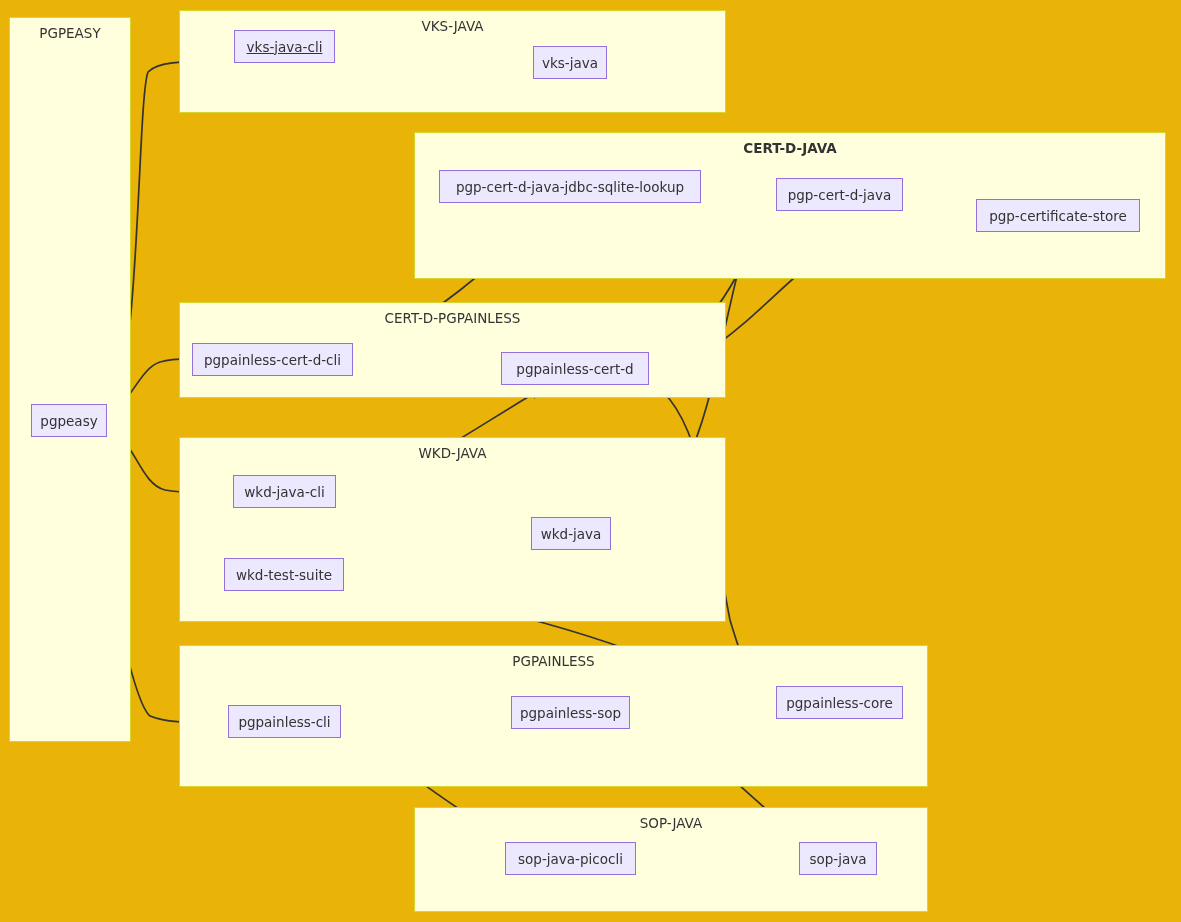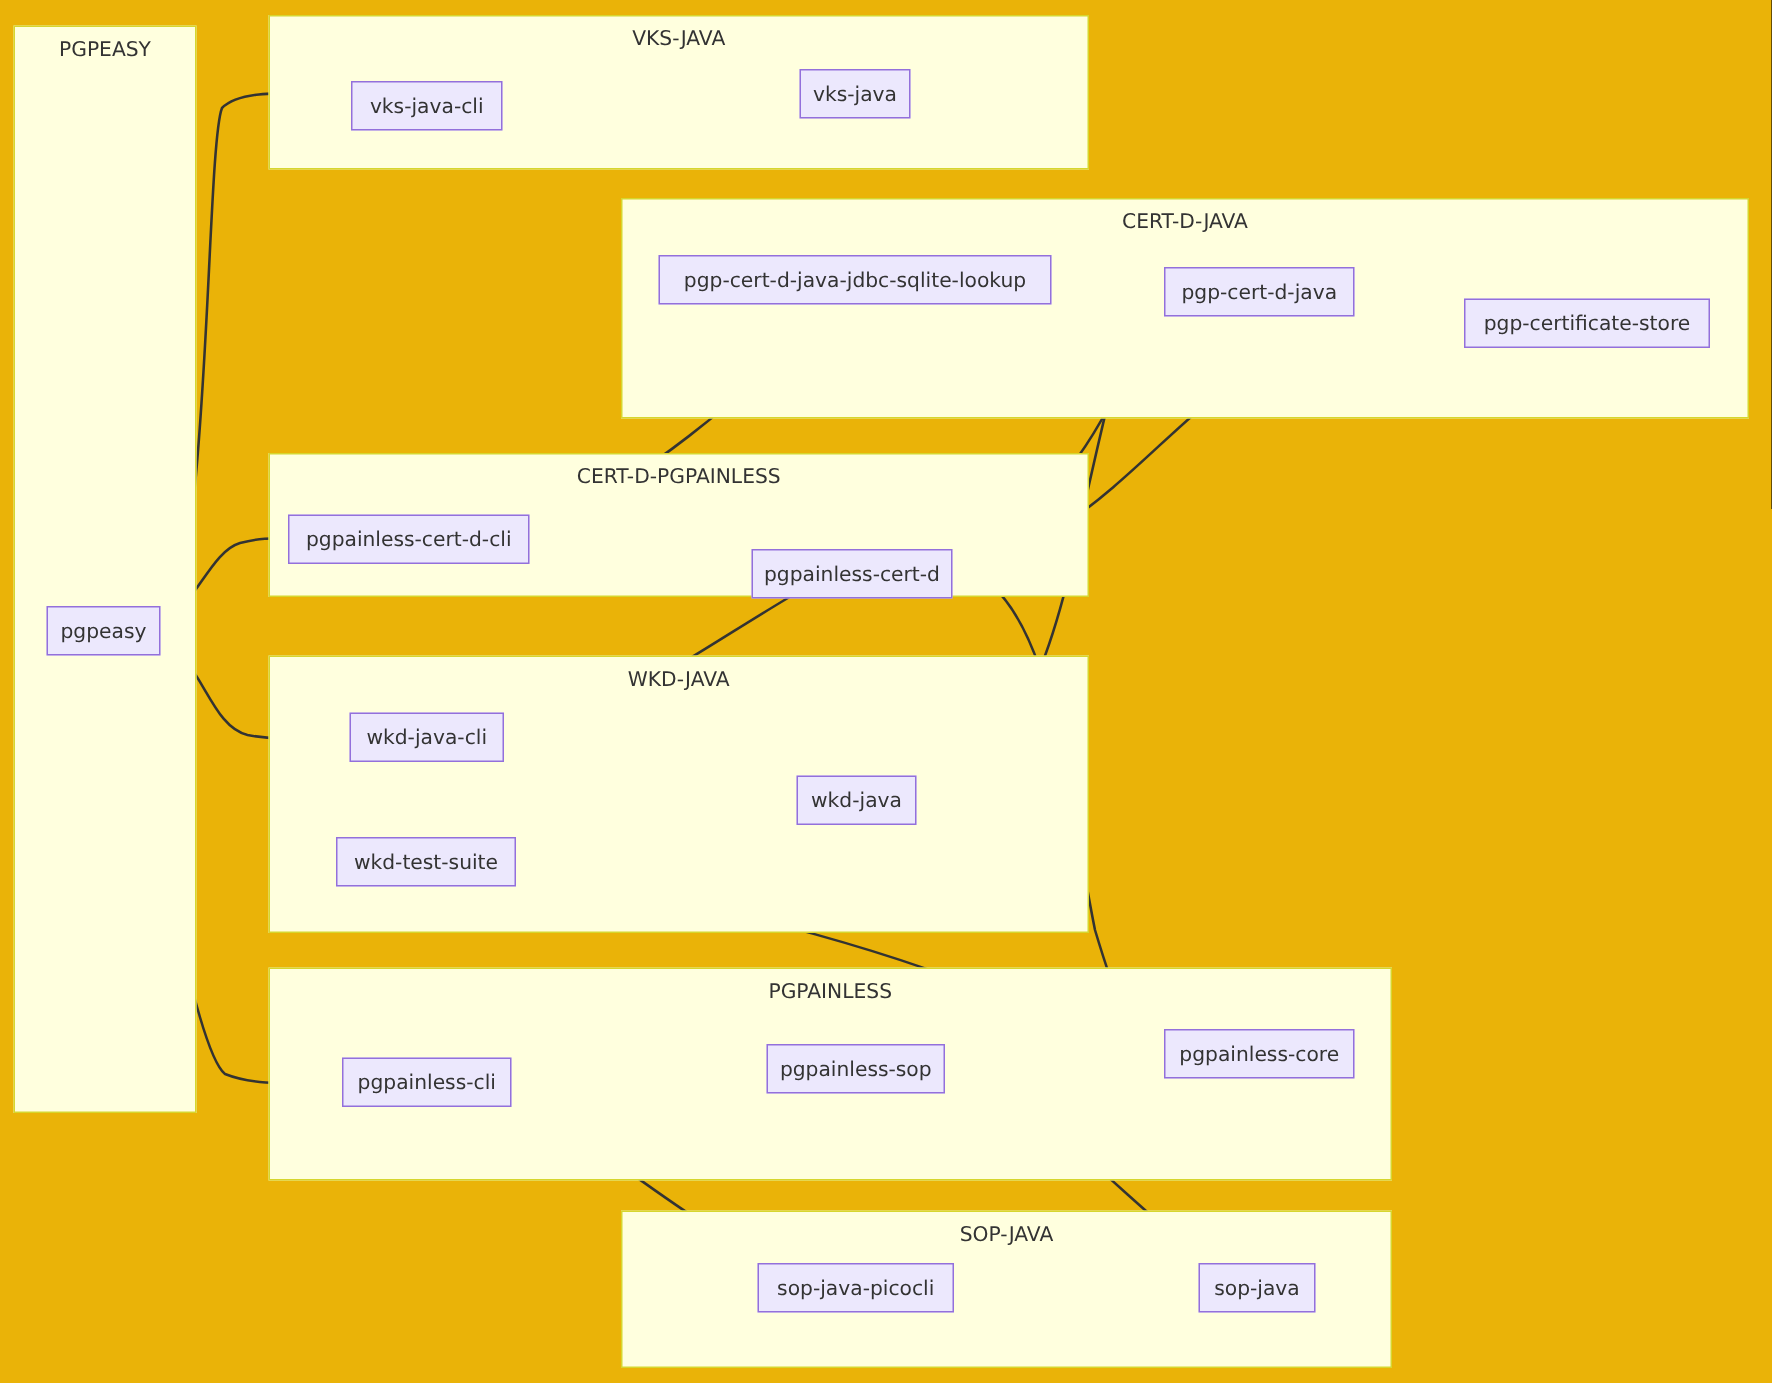--- a/index.html
+++ b/index.html
@@ -79,59 +79,59 @@
       </g>
   </svg>
 
   <div id="clusters-layer">
       <div class="cluster" style="left: 9px; top: 17px; width: 122px; height: 725px;">
         <div class="cluster-label">PGPEASY</div>
       </div>
       <div class="cluster" style="left: 179px; top: 10px; width: 547px; height: 103px;">
         <div class="cluster-label">VKS-JAVA</div>
       </div>
-      <div class="cluster" style="left: 414px; top: 132px; width: 752px; height: 147px;">
+      <div class="cluster" style="left: 414px; top: 132px; width: 752px; height: 147px; font-weight: bold;">
         <div class="cluster-label">CERT-D-JAVA</div>
       </div>
       <div class="cluster" style="left: 179px; top: 302px; width: 547px; height: 96px;">
         <div class="cluster-label">CERT-D-PGPAINLESS</div>
       </div>
       <div class="cluster" style="left: 179px; top: 437px; width: 547px; height: 185px;">
         <div class="cluster-label">WKD-JAVA</div>
       </div>
       <div class="cluster" style="left: 179px; top: 645px; width: 749px; height: 142px;">
         <div class="cluster-label">PGPAINLESS</div>
       </div>
       <div class="cluster" style="left: 414px; top: 807px; width: 514px; height: 105px;">
         <div class="cluster-label">SOP-JAVA</div>
       </div>
     </div>
   <div id="nodes-layer">
       <div class="node" style="left: 31px; top: 404px; width: 76px;">
         <span>pgpeasy</span>
       </div>
-      <div class="node" style="left: 234px; top: 54px; width: 101px;">
+      <div class="node" style="left: 234px; top: 30px; width: 101px; text-decoration: underline;">
         <span>vks-java-cli</span>
       </div>
       <div class="node" style="left: 533px; top: 46px; width: 74px;">
         <span>vks-java</span>
       </div>
       <div class="node" style="left: 439px; top: 170px; width: 262px;">
         <span>pgp-cert-d-java-jdbc-sqlite-lookup</span>
       </div>
       <div class="node" style="left: 776px; top: 178px; width: 127px;">
         <span>pgp-cert-d-java</span>
       </div>
       <div class="node" style="left: 976px; top: 199px; width: 164px;">
         <span>pgp-certificate-store</span>
       </div>
       <div class="node" style="left: 192px; top: 343px; width: 161px;">
         <span>pgpainless-cert-d-cli</span>
       </div>
-      <div class="node" style="left: 501px; top: 352px; width: 134px; margin-top: 14px;">
+      <div class="node" style="left: 501px; top: 352px; width: 148px;">
         <span>pgpainless-cert-d</span>
       </div>
       <div class="node" style="left: 233px; top: 475px; width: 103px;">
         <span>wkd-java-cli</span>
       </div>
       <div class="node" style="left: 531px; top: 517px; width: 80px;">
         <span>wkd-java</span>
       </div>
       <div class="node" style="left: 224px; top: 558px; width: 120px;">
         <span>wkd-test-suite</span>

